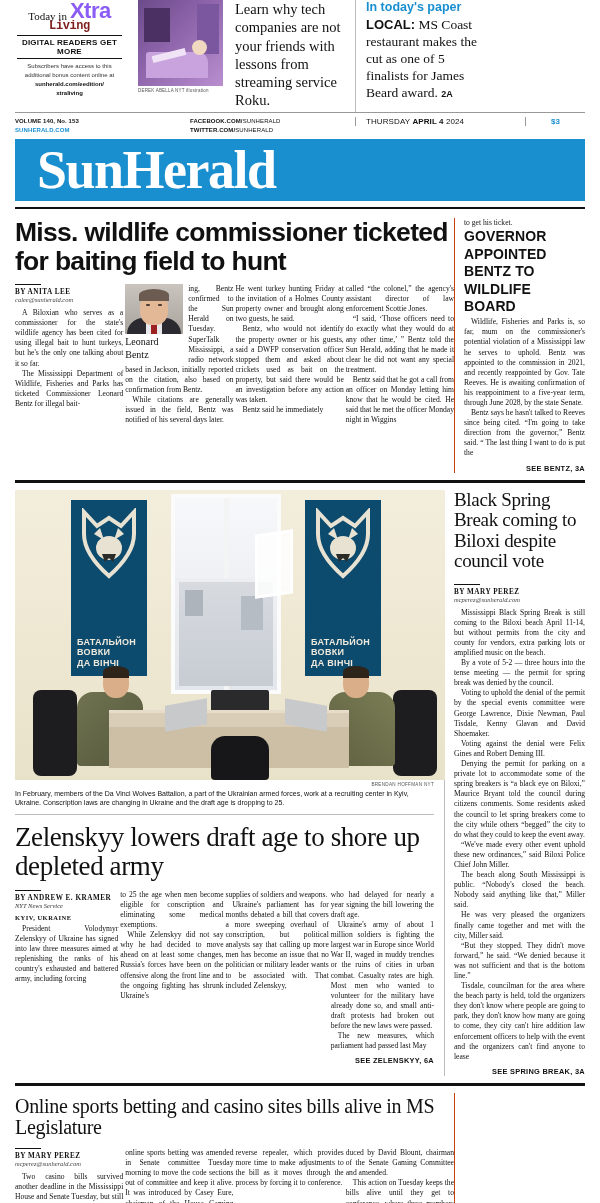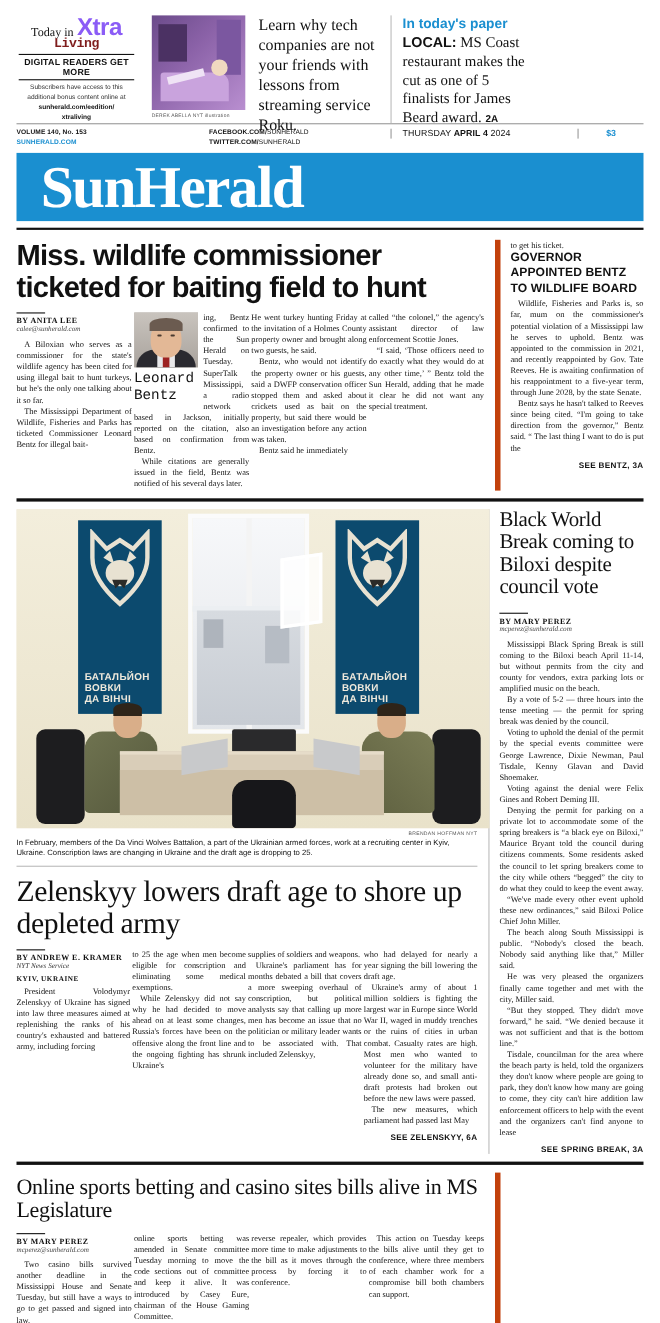--- a/index.html
+++ b/index.html
@@ -7,21 +7,21 @@
   body {
     width:600px; height:1203px;
     background:#ffffff;
     font-family:"Liberation Serif", serif;
     color:#111;
     overflow:hidden;
   }
   .page { width:600px; height:1203px; position:relative; padding:0 15px; }
 
   
-  .skybox { display:flex; padding-top:14px; height:112px; }
+  .skybox { display:flex; height:112px; }
   .sky-promo { width:115px; text-align:center; padding-right:6px; }
   .sky-promo .todayin {
     font-family:"Liberation Serif", serif;
     font-size:11px; line-height:1;
     display:flex; align-items:flex-end; justify-content:center; gap:3px;
   }
   .sky-promo .todayin b {
     font-family:"Liberation Sans", sans-serif;
     font-weight:bold; font-size:22px; letter-spacing:-0.5px; color:#8b5cf6;
   }
@@ -94,21 +94,21 @@
     padding-left:22px; margin-bottom:6px;
   }
   .masthead .logo {
     font-family:"Liberation Serif", serif; font-weight:bold;
     color:#fff; font-size:54px; line-height:1; letter-spacing:-1.5px;
   }
   .mast-rule { border-top:2px solid #111; margin-bottom:9px; }
 
   
   .lead { display:flex; }
-  .lead-main { width:440px; padding-right:10px; border-right:5px solid #c2410c; }
+  .lead-main { width:440px; border-right:1px solid #c2410c; }
   .lead-side { width:130px; padding-left:9px; }
   .hl1 {
     font-family:"Liberation Sans", sans-serif; font-weight:bold;
     font-size:26.5px; line-height:1.07; letter-spacing:-0.7px;
     margin:0 0 9px;
   }
   .byline-rule { border-top:1.5px solid #111; width:26px; margin-bottom:3px; }
   .byline {
     font-family:"Liberation Serif", serif; font-weight:bold;
     font-size:7.2px; letter-spacing:0.5px; text-transform:uppercase;
@@ -126,25 +126,25 @@
   .mugwrap { width:58px; float:left; margin:0 5px 2px 0; }
   .mug { width:58px; height:50px; position:relative; overflow:hidden; background:#b9b3ad; }
   .mug .bg { position:absolute; inset:0; background:linear-gradient(#c9c4be,#a9a39d); }
   .mug .suit { position:absolute; left:2px; bottom:0; width:54px; height:16px; background:#2a2a30; border-radius:26px 26px 0 0; }
   .mug .shirt { position:absolute; left:21px; bottom:0; width:16px; height:13px; background:#e8e8ea; }
   .mug .tie { position:absolute; left:26px; bottom:0; width:6px; height:13px; background:#9c2222; }
   .mug .face { position:absolute; left:15px; top:8px; width:28px; height:33px; background:#e3b896; border-radius:46% 46% 42% 42%; }
   .mug .hair { position:absolute; left:14px; top:5px; width:30px; height:12px; background:#6b5b50; border-radius:50% 50% 0 0; }
   .mug .eye1, .mug .eye2 { position:absolute; top:20px; width:4px; height:2px; background:#4a3a30; border-radius:2px; }
   .mug .eye1 { left:21px; } .mug .eye2 { left:33px; }
-  .mugcap { font-family:Liberation Mono, monospace; font-size:13px; line-height:1.25; padding-top:2px; }
+  .mugcap { font-family:Liberation Serif, serif; font-size:10px; line-height:1.25; padding-top:2px; }
 
   .subhead {
     font-family:"Liberation Sans", sans-serif; font-weight:bold;
-    font-size:11px; line-height:1.24; letter-spacing:0.1px; margin-bottom:2px;
+    font-size:14px; line-height:1.24; letter-spacing:0.1px; margin-bottom:2px;
   }
   .seeline {
     font-family:"Liberation Sans", sans-serif; font-weight:bold;
     font-size:7.4px; letter-spacing:0.3px; text-align:right; padding-top:5px;
   }
   .sidetxt { font-size:7.6px; line-height:1.33; text-align:justify; }
   .sidetxt p { margin:0; text-indent:7px; }
   .sidetxt p.noind { text-indent:0; }
 
   .thickrule { border-top:3px solid #111; margin:7px 0 7px; }
@@ -323,20 +323,21 @@
             <p class="noind">He went turkey hunting Friday at the invitation of a Holmes County property owner and brought along two guests, he said.</p>
             <p>Bentz, who would not identify the property owner or his guests, said a DWFP conservation officer stopped them and asked about crickets used as bait on the property, but said there would be an investigation before any action was taken.</p>
             <p>Bentz said he immediately</p>
           </div>
         </div>
 
         <div>
           <div class="bodytxt">
             <p class="noind">called “the colonel,” the agency's assistant director of law enforcement Scottie Jones.</p>
             <p>“I said, ‘Those officers need to do exactly what they would do at any other time,’ ” Bentz told the Sun Herald, adding that he made it clear he did not want any special treatment.</p>
+            <p>Bentz said that he got a call from an officer on Monday letting him know that he would be cited. He said that he met the officer Monday night in Wiggins</p>
           </div>
         </div>
       </div>
     </div>
 
     <div class="lead-side">
       <div class="sidetxt">
         <p class="noind">to get his ticket.</p>
       </div>
       <div class="subhead">GOVERNOR APPOINTED BENTZ TO WILDLIFE BOARD</div>
@@ -445,21 +446,21 @@
             <p class="noind">who had delayed for nearly a year signing the bill lowering the draft age.</p>
             <p>Ukraine's army of about 1 million soldiers is fighting the largest war in Europe since World War II, waged in muddy trenches or the ruins of cities in urban combat. Casualty rates are high. Most men who wanted to volunteer for the military have already done so, and small anti-draft protests had broken out before the new laws were passed.</p>
             <p>The new measures, which parliament had passed last May</p>
           </div>
           <div class="seeline">SEE ZELENSKYY, 6A</div>
         </div>
       </div>
     </div>
 
     <div class="mid-right">
-      <h2 class="hl-side">Black World Break coming to Biloxi despite council vote</h2>
+      <h2 class="hl-side">Black Spring Break coming to Biloxi despite council vote</h2>
       <div class="byline-rule"></div>
       <div class="byline">BY MARY PEREZ</div>
       <div class="byemail">mcperez@sunherald.com</div>
       <div class="sidetxt">
         <p>Mississippi Black Spring Break is still coming to the Biloxi beach April 11-14, but without permits from the city and county for vendors, extra parking lots or amplified music on the beach.</p>
         <p>By a vote of 5-2 — three hours into the tense meeting — the permit for spring break was denied by the council.</p>
         <p>Voting to uphold the denial of the permit by the special events committee were George Lawrence, Dixie Newman, Paul Tisdale, Kenny Glavan and David Shoemaker.</p>
         <p>Voting against the denial were Felix Gines and Robert Deming III.</p>
         <p>Denying the permit for parking on a private lot to accommodate some of the spring breakers is “a black eye on Biloxi,” Maurice Bryant told the council during citizens comments. Some residents asked the council to let spring breakers come to the city while others “begged” the city to do what they could to keep the event away.</p>
         <p>“We've made every other event uphold these new ordinances,” said Biloxi Police Chief John Miller.</p>
@@ -494,20 +495,21 @@
           </div>
         </div>
         <div>
           <div class="bodytxt">
             <p class="noind">reverse repealer, which provides more time to make adjustments to the bill as it moves through the process by forcing it to conference.</p>
 
           </div>
         </div>
         <div>
           <div class="bodytxt">
+            <p class="noind">duced by David Blount, chairman of the Senate Gaming Committee and amended.</p>
             <p>This action on Tuesday keeps the bills alive until they get to conference, where three members of each chamber work for a compromise bill both chambers can support.</p>
 
           </div>
 
         </div>
       </div>
     </div>
     <div class="lead-side"></div>
   </div>
 

